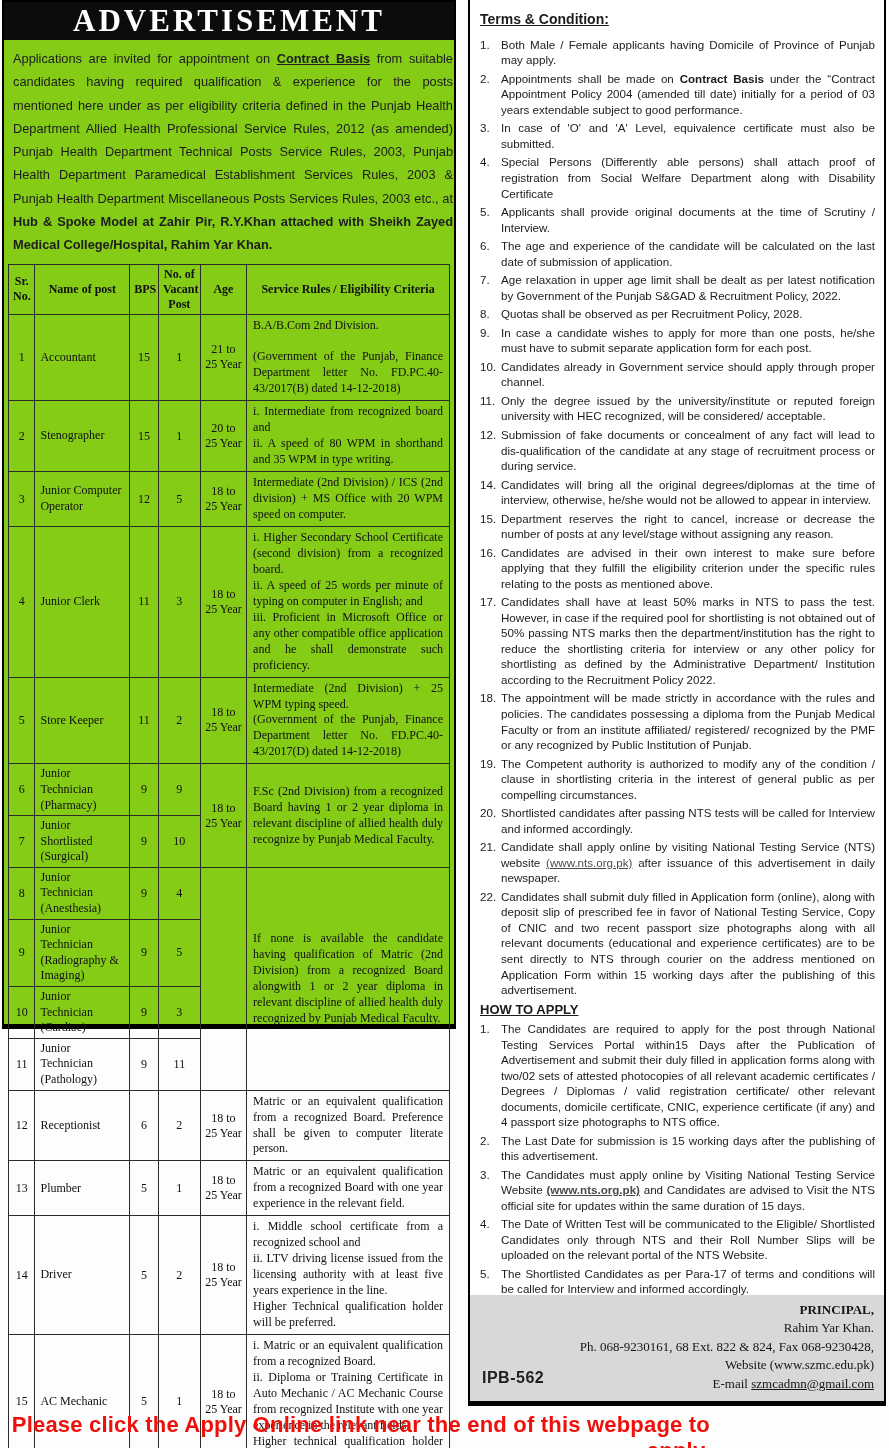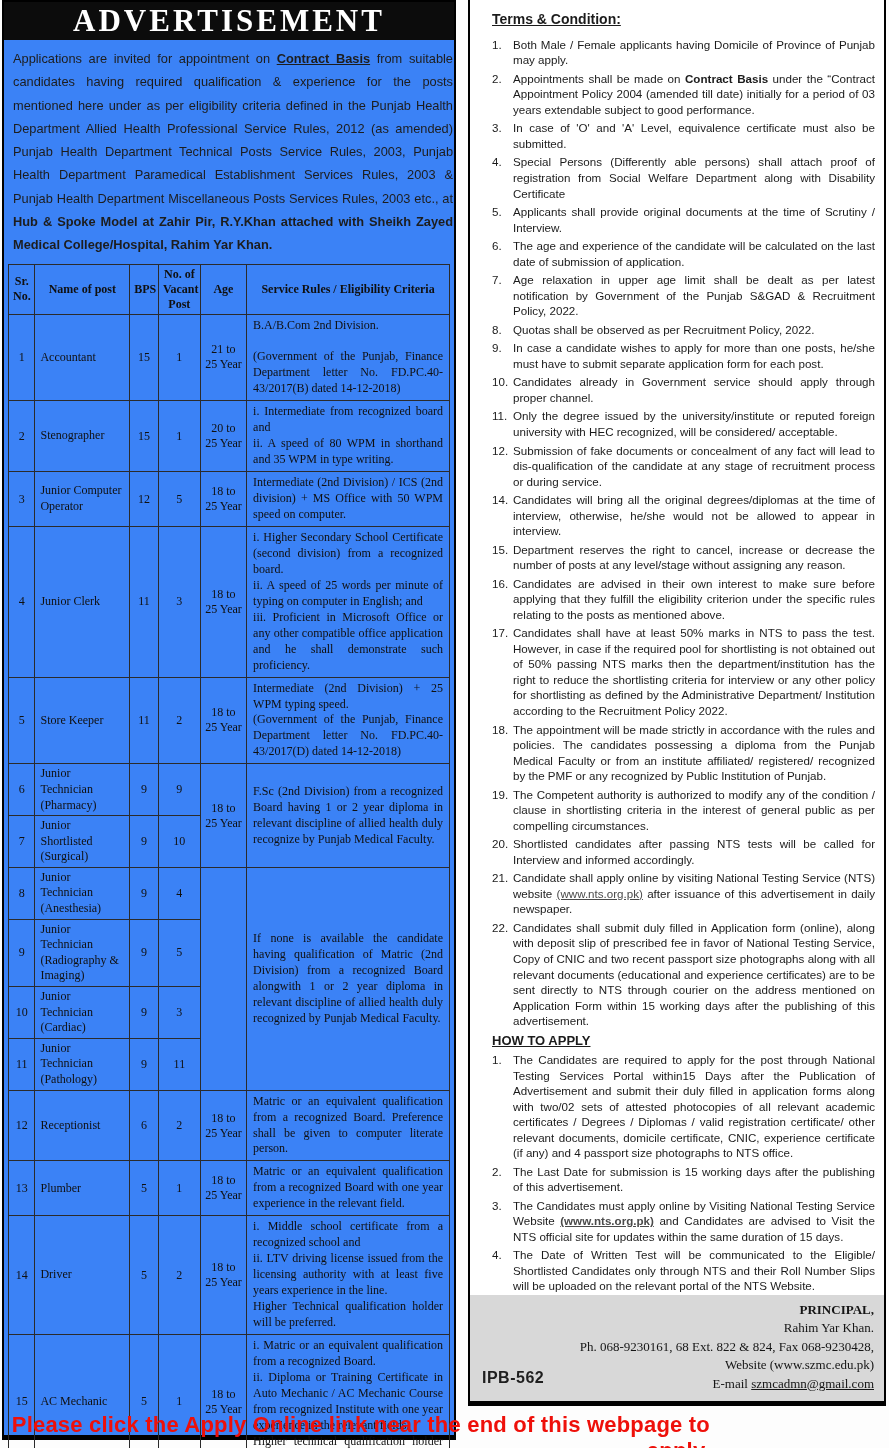--- a/index.html
+++ b/index.html
@@ -1,35 +1,35 @@
 <!DOCTYPE html>
 <html><head>
 <meta charset="utf-8">
 <style>
   html,body{margin:0;padding:0;}
   body{width:889px;height:1448px;background:#fdfdfd;font-family:"Liberation Sans",sans-serif;color:#1b1b1b;}
   .page{position:relative;width:889px;height:1448px;overflow:hidden;}
 
   
-  .left-box{position:absolute;left:2px;top:0;width:454px;height:1440px;border:2px solid #000;border-bottom-width:5px;background:#3b82f6;display:flex;flex-direction:column;box-sizing:border-box;}
+  .left-box{position:absolute;left:2px;top:0;width:454px;height:1029px;border:2px solid #000;border-bottom-width:5px;background:#84cc16;display:flex;flex-direction:column;box-sizing:border-box;}
   .banner{background:#0c0c0c;height:38px;display:flex;align-items:center;justify-content:center;flex:0 0 auto;}
   .banner span{color:#fff;font-family:"Liberation Serif",serif;font-weight:700;font-size:31px;letter-spacing:3px;}
   .intro{flex:0 0 auto;padding:7px 1px 4px 9px;font-size:12.8px;line-height:1.82;text-align:justify;color:#1d1d1d;}
   .intro .cb{font-weight:700;text-decoration:underline;}
   .intro .bt{font-weight:700;}
   .table-wrap{flex:1 1 auto;padding:3px 4px 4px;display:flex;}
   table{width:100%;height:100%;border-collapse:collapse;font-family:"Liberation Serif",serif;font-size:12px;color:#101010;table-layout:fixed;}
   th,td{border:1px solid #2b2b2b;padding:2px 4px;vertical-align:middle;}
   th{font-size:12px;text-align:center;line-height:1.25;}
   td.c{text-align:center;}
   td.crit{white-space:pre-line;text-align:justify;line-height:1.33;padding:3px 6px;vertical-align:middle;}
   td.name{padding-left:5px;line-height:1.3;margin-left:24px;}
 
   
-  .right-box{position:absolute;left:468px;top:0;width:418px;height:1406px;border:2px solid #000;border-top:none;border-bottom-width:5px;background:#fff;box-sizing:border-box;padding:8px 9px 128px 22px;font-size:11.6px;line-height:1.34;overflow:hidden;}
+  .right-box{position:absolute;left:468px;top:0;width:418px;height:1406px;border:2px solid #000;border-top:none;border-bottom-width:5px;background:#fff;box-sizing:border-box;padding:8px 9px 128px 10px;font-size:11.6px;line-height:1.34;overflow:hidden;}
   .sec-heading{font-weight:700;text-decoration:underline;font-size:14px;margin:2px 0 8px;}
   .how-heading{font-weight:700;text-decoration:underline;font-size:13px;margin:3px 0 3px;}
   .item{display:flex;margin-bottom:3px;text-align:justify;}
   .item .num{flex:0 0 21px;}
   .item .txt{flex:1 1 auto;}
   .b{font-weight:700;}
   .u{text-decoration:underline;}
   .link{color:#4a4a4a;text-decoration:underline;cursor:pointer;}
 
   
@@ -88,21 +88,21 @@
           <td class="c">20 to 25 Year</td>
           <td class="crit">i. Intermediate from recognized board and
 ii. A speed of 80 WPM in shorthand and 35 WPM in type writing.</td>
         </tr>
         <tr>
           <td class="c">3</td>
           <td class="name">Junior Computer Operator</td>
           <td class="c">12</td>
           <td class="c">5</td>
           <td class="c">18 to 25 Year</td>
-          <td class="crit">Intermediate (2nd Division) / ICS (2nd division) + MS Office with 50 WPM speed on computer.</td>
+          <td class="crit">Intermediate (2nd Division) / ICS (2nd division) + MS Office with 20 WPM speed on computer.</td>
         </tr>
         <tr>
           <td class="c">4</td>
           <td class="name">Junior Clerk</td>
           <td class="c">11</td>
           <td class="c">3</td>
           <td class="c">18 to 25 Year</td>
           <td class="crit">i. Higher Secondary School Certificate (second division) from a recognized board.
 ii. A speed of 25 words per minute of typing on computer in English; and
 iii. Proficient in Microsoft Office or any other compatible office application and he shall demonstrate such proficiency.</td>
@@ -224,21 +224,21 @@
     <div class="item">
         <span class="num">6.</span>
         <span class="txt">The age and experience of the candidate will be calculated on the last date of submission of application.</span>
       </div>
     <div class="item">
         <span class="num">7.</span>
         <span class="txt">Age relaxation in upper age limit shall be dealt as per latest notification by Government of the Punjab S&amp;GAD &amp; Recruitment Policy, 2022.</span>
       </div>
     <div class="item">
         <span class="num">8.</span>
-        <span class="txt">Quotas shall be observed as per Recruitment Policy, 2022.</span>
+        <span class="txt">Quotas shall be observed as per Recruitment Policy, 2028.</span>
       </div>
     <div class="item">
         <span class="num">9.</span>
         <span class="txt">In case a candidate wishes to apply for more than one posts, he/she must have to submit separate application form for each post.</span>
       </div>
     <div class="item">
         <span class="num">10.</span>
         <span class="txt">Candidates already in Government service should apply through proper channel.</span>
       </div>
     <div class="item">

